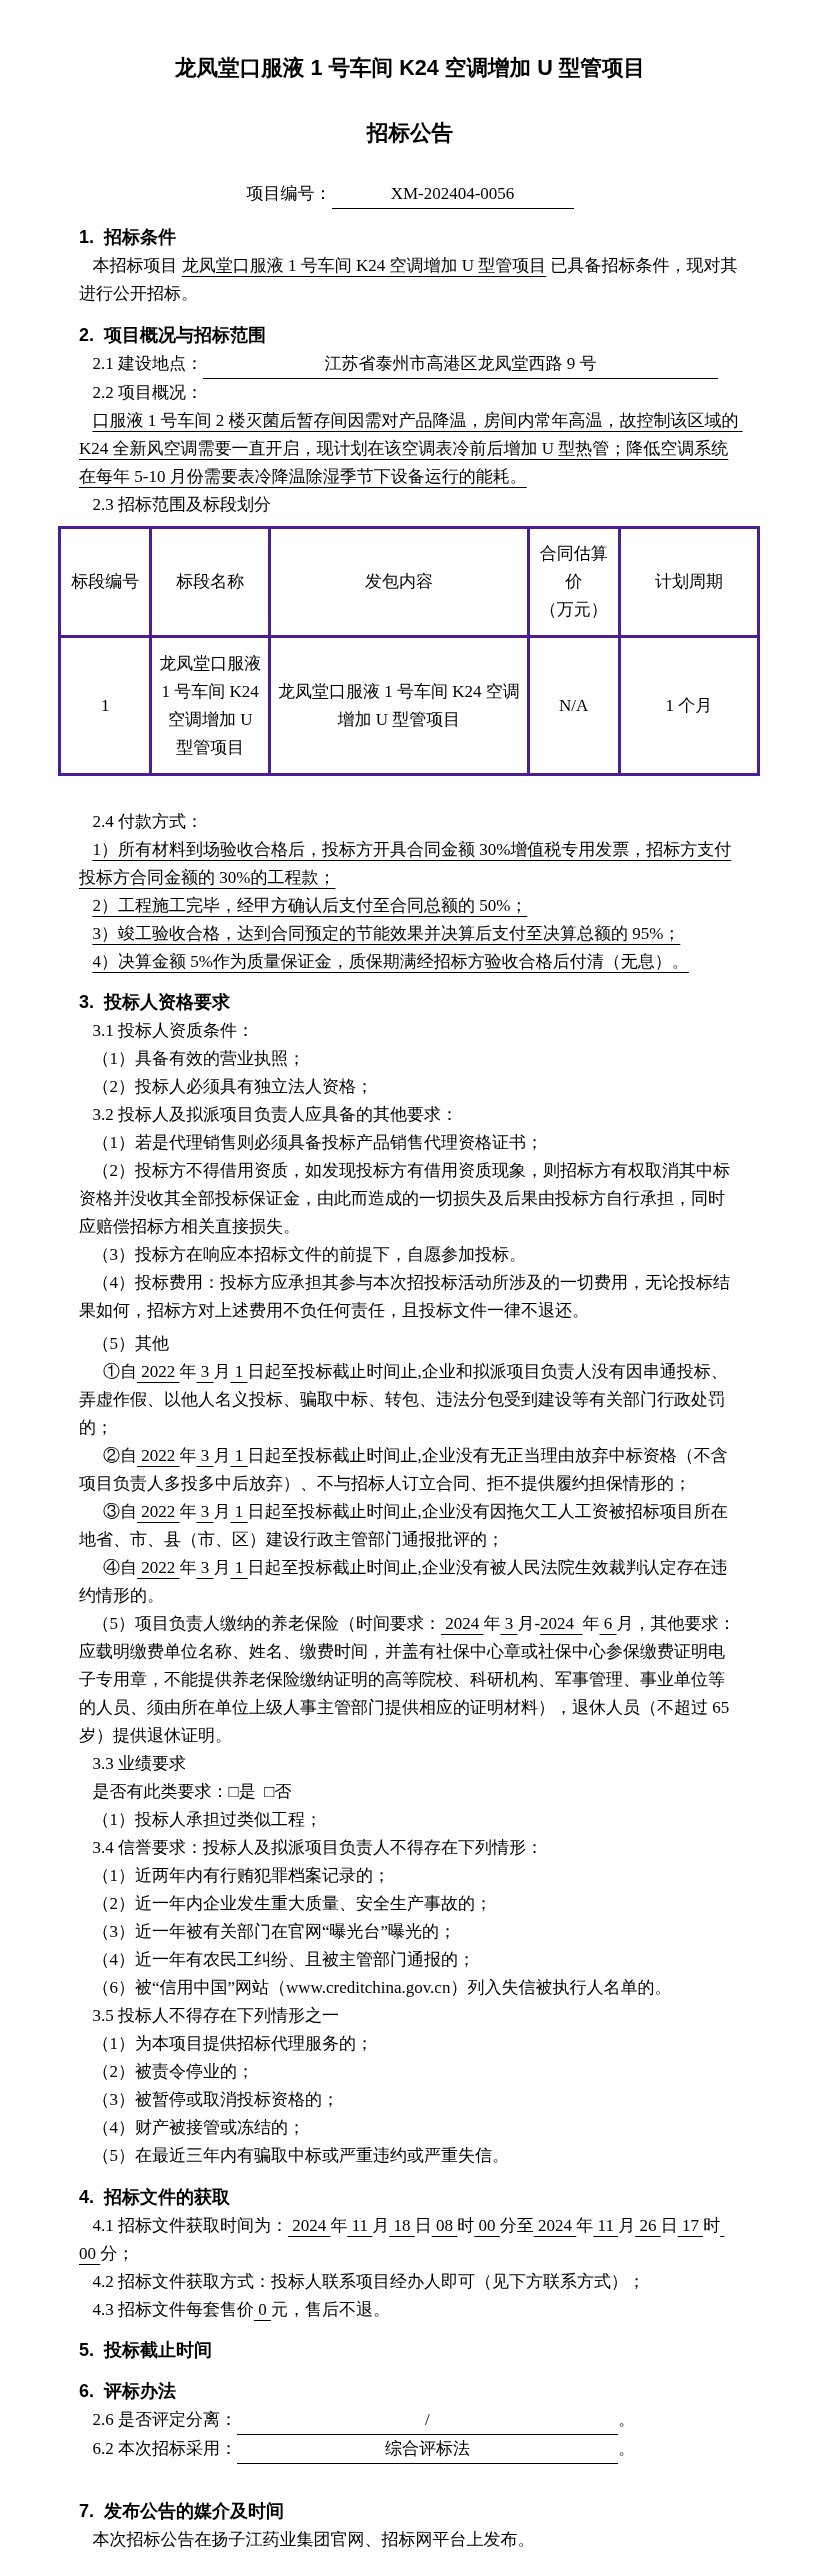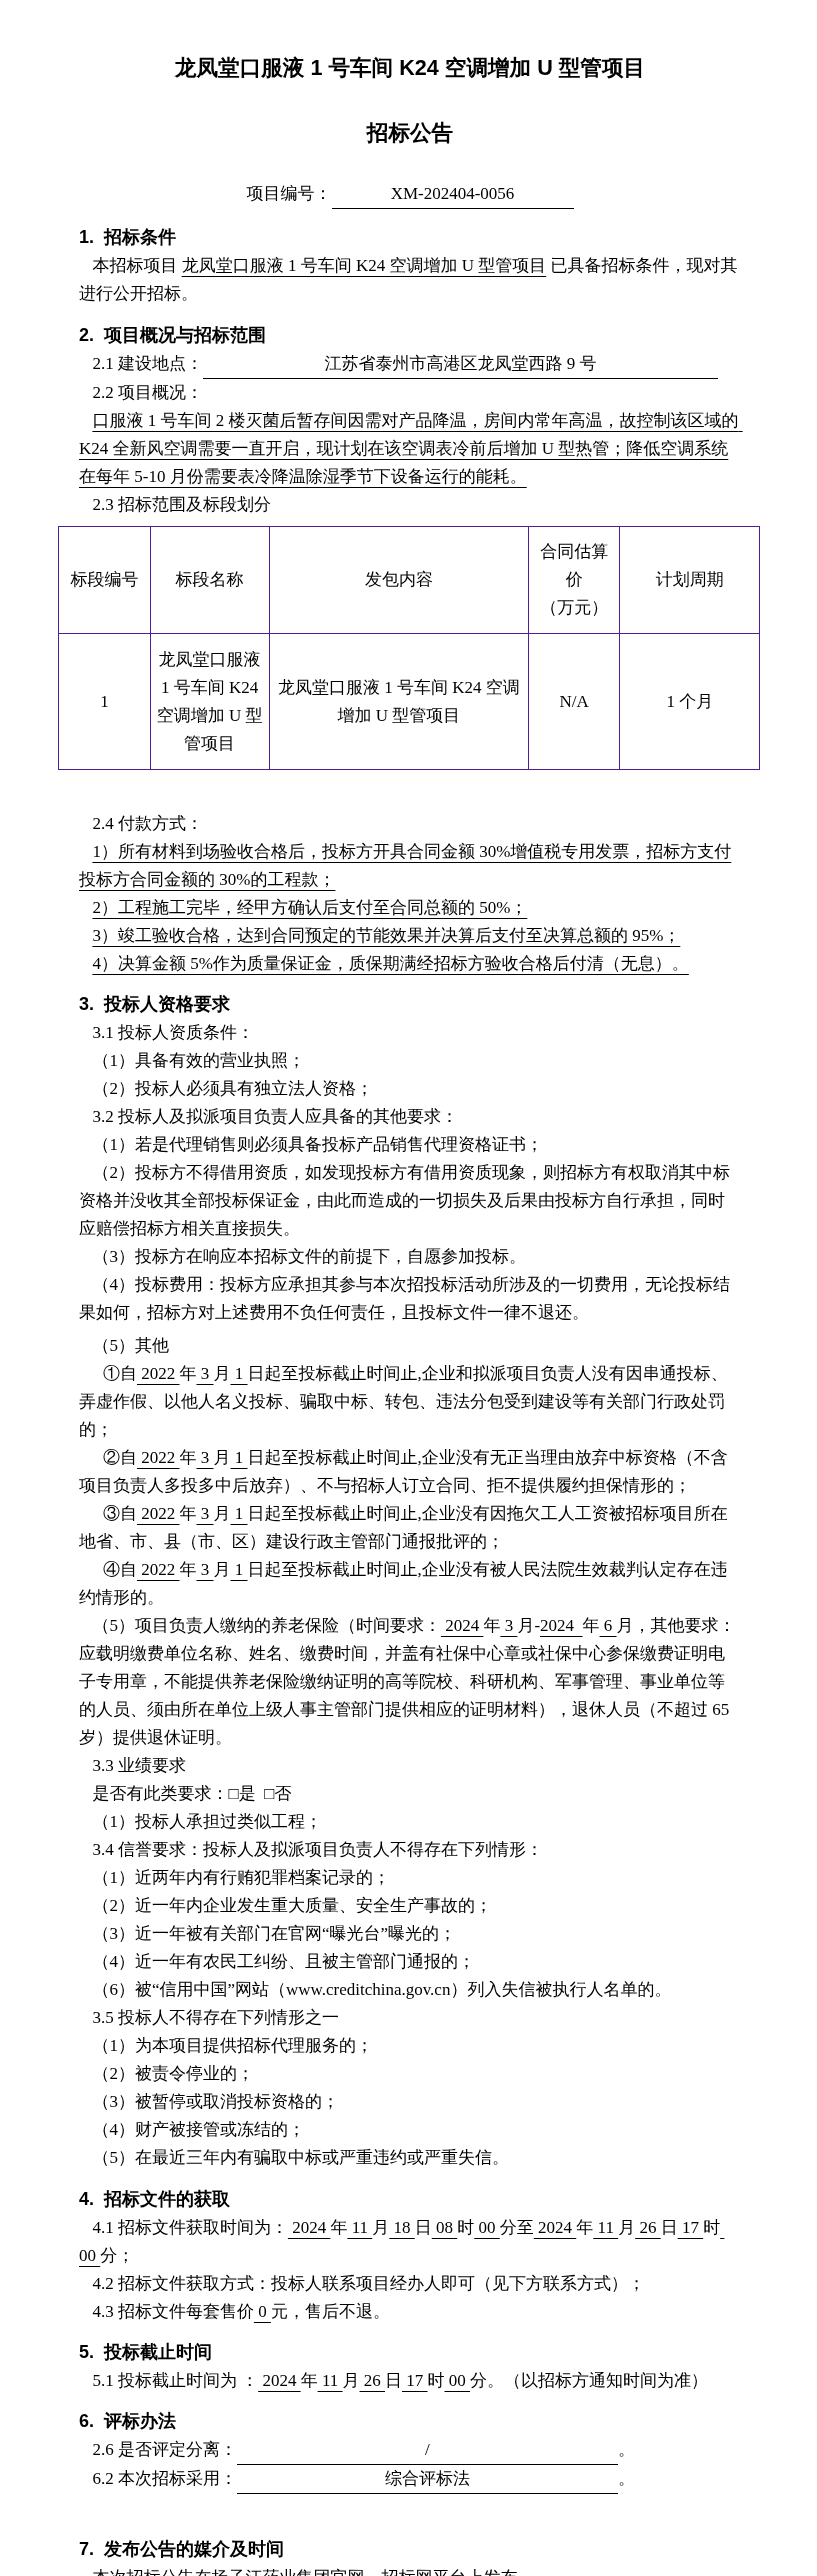--- a/index.html
+++ b/index.html
@@ -24,24 +24,24 @@
   .u{text-decoration:underline;text-decoration-thickness:1px;text-underline-offset:5.2px;}
   .fill{
     display:inline-block;border-bottom:1px solid #000;text-align:center;
     min-width:155px;text-indent:0;
   }
   table.bidtbl{
     border-collapse:collapse;table-layout:fixed;
     width:calc(100% + 40px);margin:7.2px 0 7.2px -20.6px;
   }
   .bidtbl th,.bidtbl td{
-    border:1px solid #4c1d95;font-weight:normal;text-align:center;vertical-align:middle;
+    border:3px solid #4c1d95;font-weight:normal;text-align:center;vertical-align:middle;
     padding:11.3px 5.2px;line-height:28px;white-space:pre-line;font-size:17px;
   }
-  .mt-lg{margin-top:40px;}
+  .mt-lg{margin-top:32px;}
   .mt-md{margin-top:5px;}
 </style>
 </head>
 <body>
 
 <div class="page">
 
   <h1 class="title">龙凤堂口服液 1 号车间 K24 空调增加 U 型管项目</h1>
   <h1 class="title subtitle">招标公告</h1>
 
@@ -121,21 +121,20 @@
   <p class="para ind1">（3）被暂停或取消投标资格的；</p>
   <p class="para ind1">（4）财产被接管或冻结的；</p>
   <p class="para ind1">（5）在最近三年内有骗取中标或严重违约或严重失信。</p>
 
   <h2 class="hd">4.  招标文件的获取</h2>
   <p class="para ind1"><span>4.1 招标文件获取时间为：</span><span class="u"> 2024 </span><span>年</span><span class="u"> 11 </span><span>月</span><span class="u"> 18 </span><span>日</span><span class="u"> 08 </span><span>时</span><span class="u"> 00 </span><span>分至</span><span class="u"> 2024 </span><span>年</span><span class="u"> 11 </span><span>月</span><span class="u"> 26 </span><span>日</span><span class="u"> 17 </span><span>时</span><span class="u"> 00 </span><span>分；</span></p>
   <p class="para ind1">4.2 招标文件获取方式：投标人联系项目经办人即可（见下方联系方式）；</p>
   <p class="para ind1"><span>4.3 招标文件每套售价</span><span class="u"> 0 </span><span>元，售后不退。</span></p>
 
   <h2 class="hd">5.  投标截止时间</h2>
-  <p class="para ind1"><span>5.1 投标截止时间为 ：</span><span class="u"> 2024 </span><span>年</span><span class="u"> 11 </span><span>月</span><span class="u"> 26 </span><span>日</span><span class="u"> 17 </span><span>时</span><span class="u"> 00 </span><span>分。（以招标方通知时间为准）</span></p>
 
   <h2 class="hd">6.  评标办法</h2>
   <p class="para ind1"><span>2.6 是否评定分离：</span><span class="fill" style="min-width: 381px;">/</span><span>。</span></p>
   <p class="para ind1"><span>6.2 本次招标采用：</span><span class="fill" style="min-width: 381px;">综合评标法</span><span>。</span></p>
 
   <h2 class="hd mt-lg">7.  发布公告的媒介及时间</h2>
   <p class="para ind1">本次招标公告在扬子江药业集团官网、招标网平台上发布。</p>
 
 </div>
 

